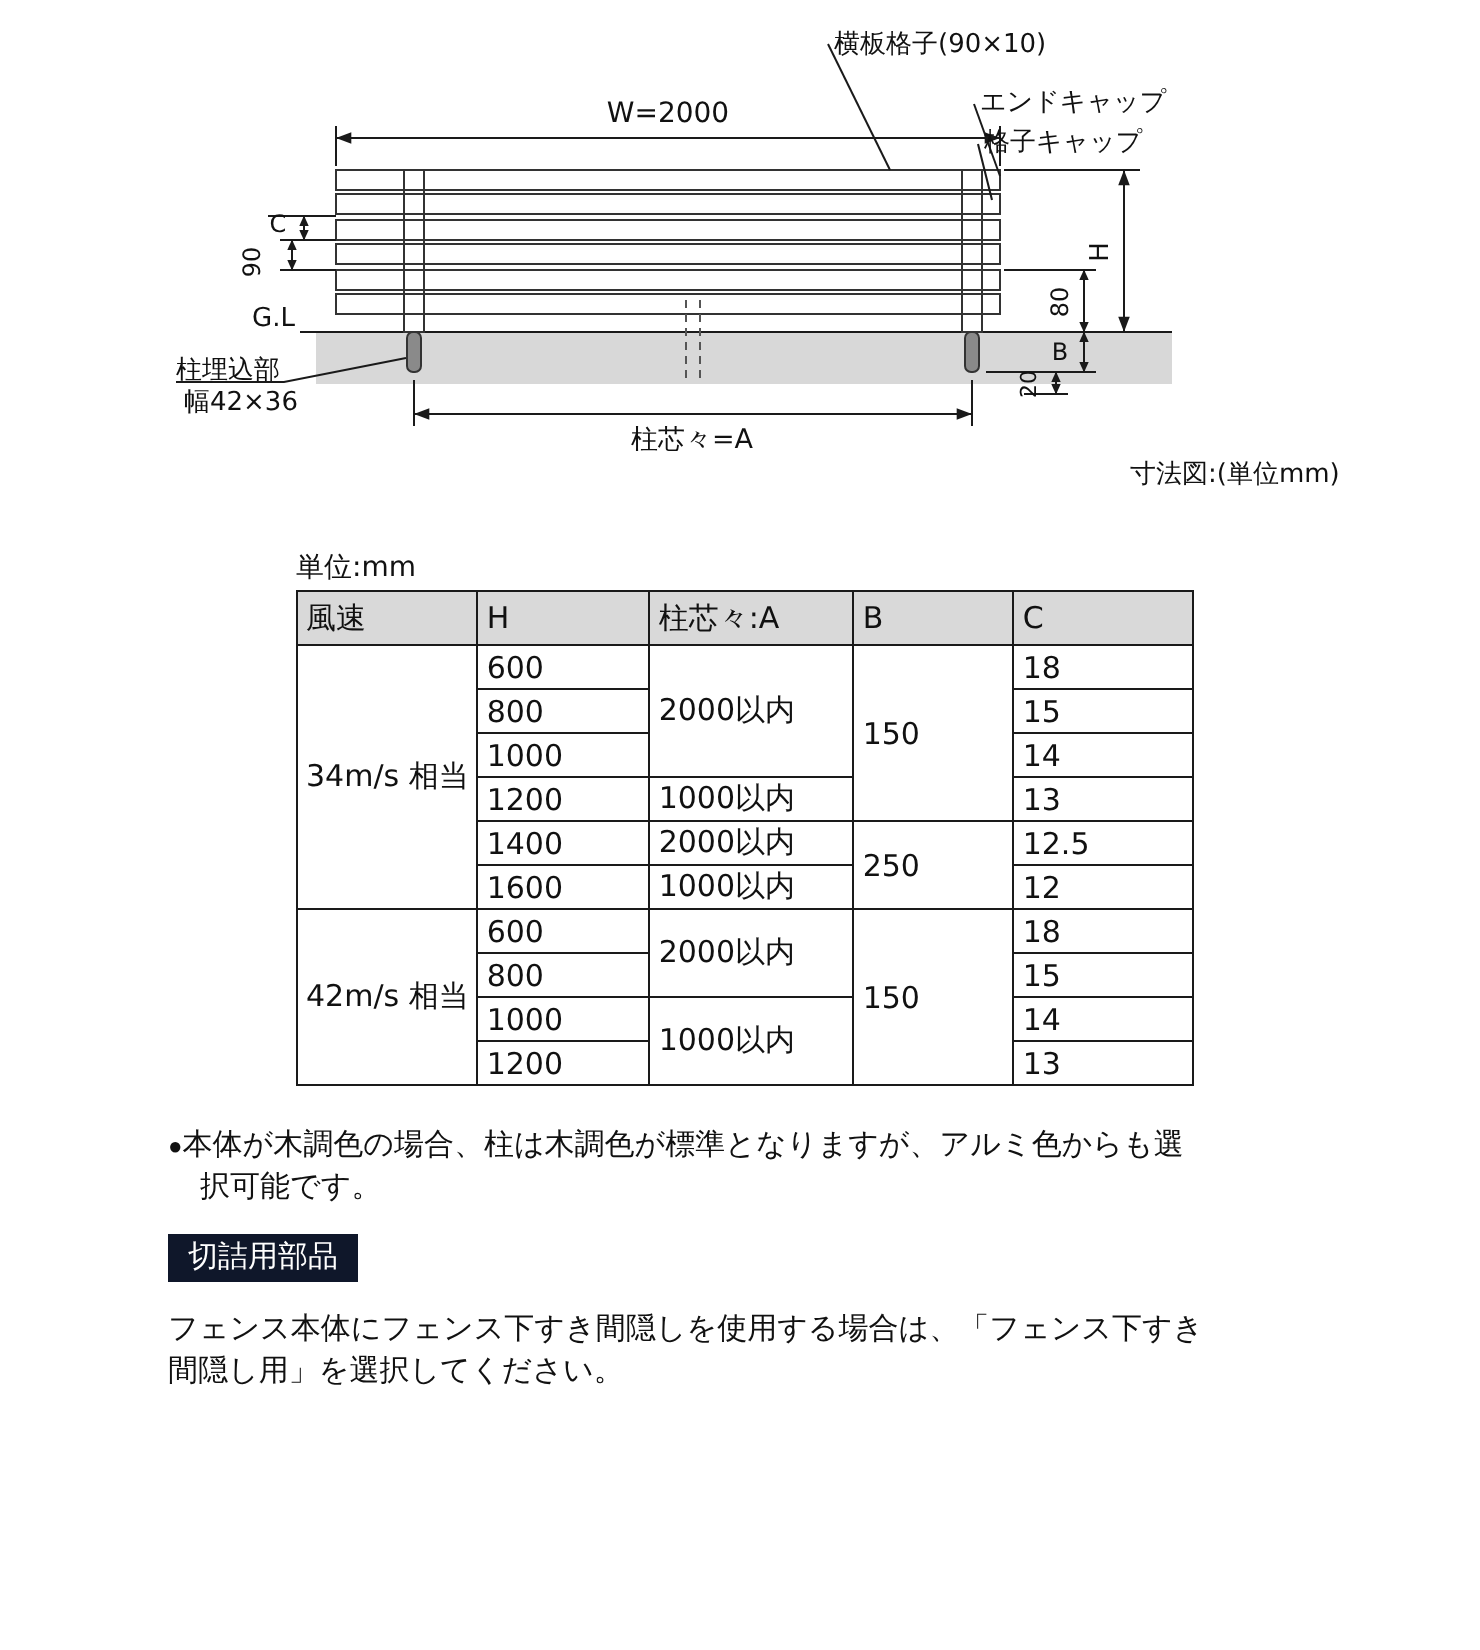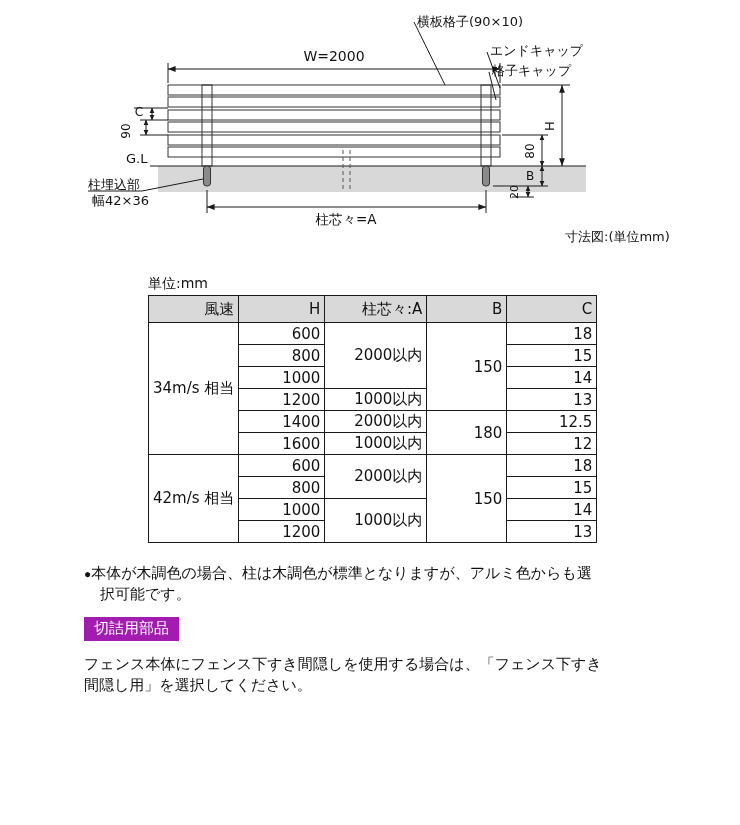--- a/index.html
+++ b/index.html
@@ -9,34 +9,34 @@
     font-family:"DejaVu Sans", sans-serif; position:relative; overflow:hidden;
   }
   svg text { font-family:"DejaVu Sans", sans-serif; fill:#111; }
 
   .unit-label {
     width:444px; margin:13px 0 2px 148px; text-align:left; font-size:14px;
   }
 
   table.spec { border-collapse:collapse; margin-left:148px; font-size:15px; table-layout:fixed; }
   table.spec th, table.spec td {
-    border:1px solid #1a1a1a; text-align:right; padding:0 4px; height:22px;
+    border:1px solid #1a1a1a; text-align:left; padding:0 4px; height:22px;
     overflow:hidden; white-space:nowrap;
   }
   table.spec thead th { background:#d9d9d9; font-weight:normal; height:27px; }
   td.wind { white-space:pre-line; line-height:1.3; }
   .col-a, th.col-a { text-align:left; padding-left:6px; }
 
   .notes { margin:20px 0 0 84px; width:520px; font-size:15px; line-height:1.42; }
   .bullet { padding-left:16px; text-indent:-16px; margin:0;font-family:Liberation Serif, serif; }
   .bullet .mark { font-size:12px; }
 
   .section { margin:11px 0 0 84px; width:522px; font-size:15px; line-height:1.4; }
   .section-title {
-    display:inline-block; background:#a21caf; color:#fff; padding:1px 10px 2px 10px;
+    display:inline-block; background:#0f172a; color:#fff; padding:1px 10px 2px 10px;
     font-size:15px; margin-bottom:2px;
   }
 </style>
 </head>
 <body>
 
 <div class="page">
 
   
   <svg class="diagram" width="740" height="258" viewBox="0 0 740 258">
@@ -165,21 +165,21 @@
         <td>1000</td>
         <td>14</td>
       </tr>
       <tr>
         <td rowspan="2">1200</td>
         <td class="col-a">1000以内</td>
         <td rowspan="2">13</td>
       </tr>
       <tr>
         <td rowspan="2" class="col-a">2000以内</td>
-        <td rowspan="3">180</td>
+        <td rowspan="3">250</td>
       </tr>
       <tr>
         <td>1400</td>
         <td>12.5</td>
       </tr>
       <tr>
         <td>1600</td>
         <td class="col-a">1000以内</td>
         <td>12</td>
       </tr>

